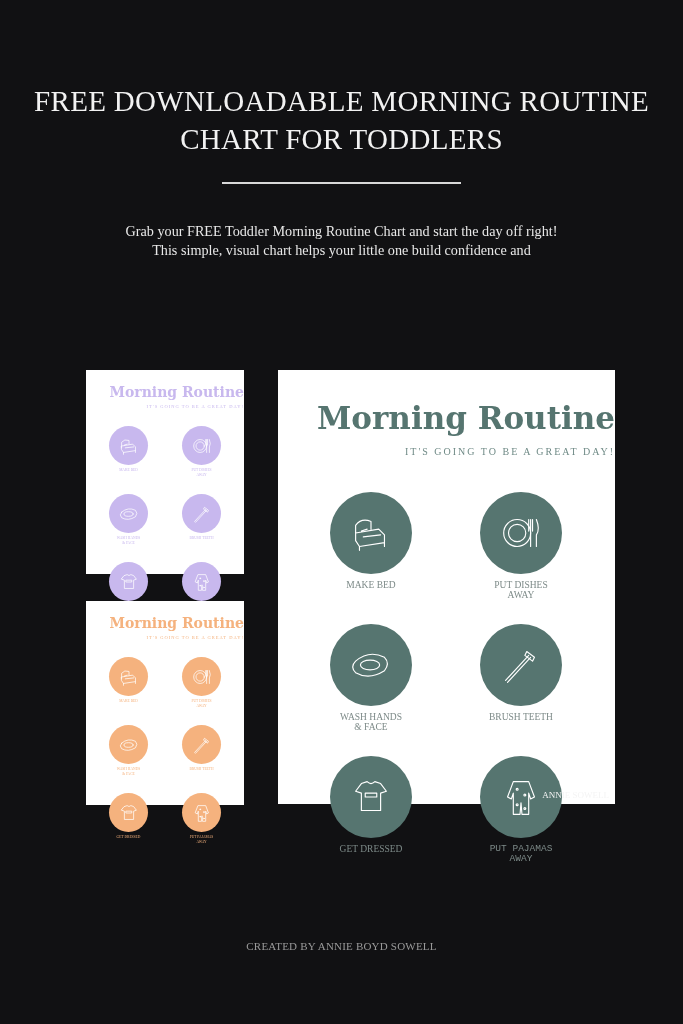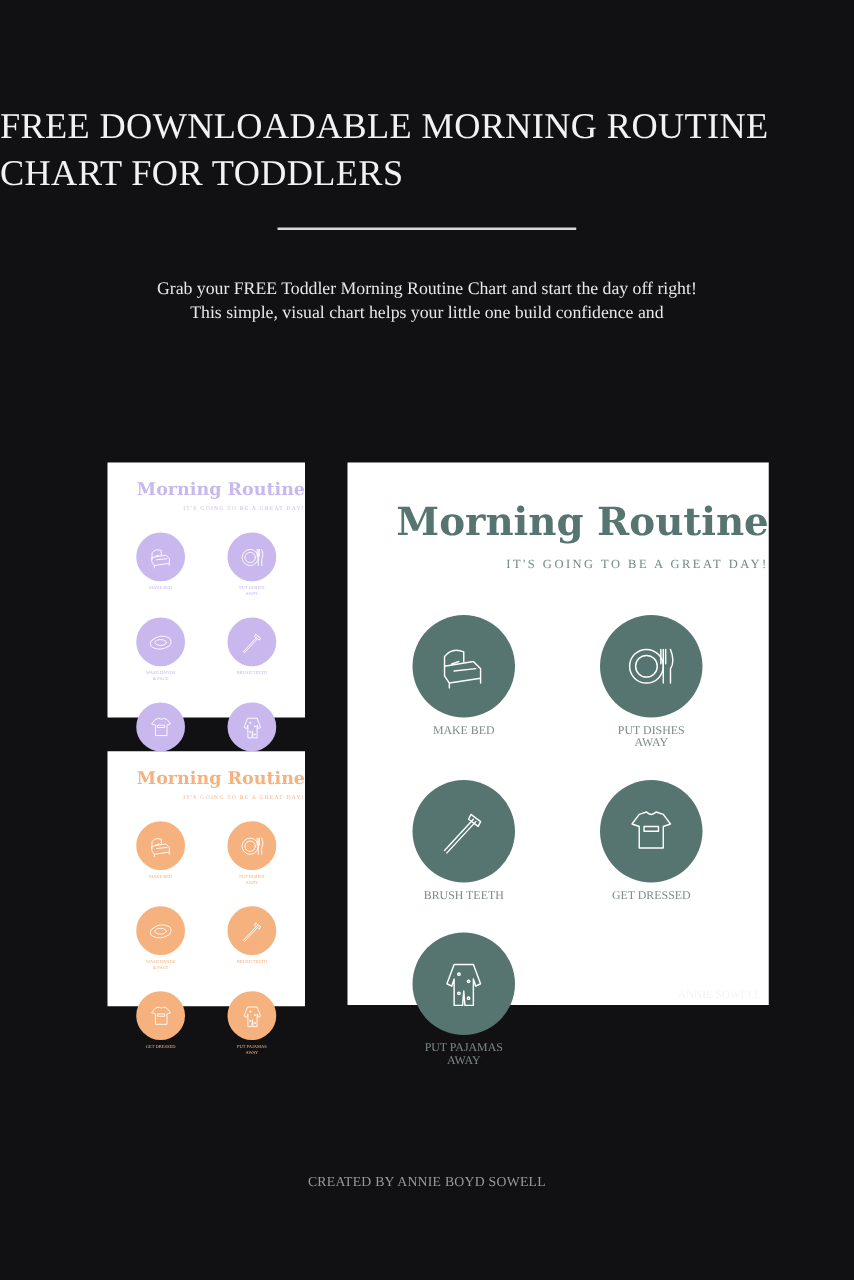--- a/index.html
+++ b/index.html
@@ -1,17 +1,17 @@
 <!DOCTYPE html>
 <html><head>
 <meta charset="utf-8">
 <style>
   html,body{margin:0;padding:0;}
   body{width:683px;height:1024px;background:#111113;position:relative;overflow:hidden;font-family:"DejaVu Serif",serif;color:#fff;}
-  .title{position:absolute;top:82px;left:0;width:683px;font-family:"Liberation Serif",serif;font-size:29px;line-height:38px;letter-spacing:0.3px;color:#f2f2f2;}
+  .title{position:absolute;top:82px;left:0;width:683px;text-align:center;font-family:"Liberation Serif",serif;font-size:29px;line-height:38px;letter-spacing:0.3px;color:#f2f2f2;}
   .rule{position:absolute;top:182px;left:222px;width:239px;height:2px;background:#d8d8d8;}
   .intro{position:absolute;top:222px;left:80px;width:523px;text-align:center;font-family:"Liberation Serif",serif;font-size:14.2px;line-height:19px;color:#e8e8e8;}
   .card{position:absolute;background:#fff;}
   .card .ctitle{position:absolute;width:100%;text-align:right;font-family:"DejaVu Serif",serif;font-weight:bold;}
   .card .csub{position:absolute;width:100%;text-align:right;font-family:"Liberation Serif",serif;}
   .grid{position:absolute;display:grid;grid-template-columns:repeat(2,1fr);}
   .cell{display:flex;flex-direction:column;align-items:center;}
   .circle{border-radius:50%;display:flex;align-items:center;justify-content:center;}
   .lbl{text-align:center;font-family:"Liberation Serif",serif;white-space:pre-line;}
   .footer{position:absolute;top:940px;left:0;width:683px;text-align:center;font-family:"Liberation Serif",serif;font-size:11px;color:#9a9a9a;letter-spacing:0.2px;}
@@ -196,20 +196,30 @@
             <circle cx="22" cy="26" r="9"></circle>
             <path d="M34 12 L34 24 M36 12 L36 40 M38 12 L38 24 M42 12 Q46 22 42 28 L42 40"></path>
           </svg>
         </div>
         <div class="lbl" style="color: rgb(125, 138, 136);">PUT DISHES
 AWAY</div>
       </div>
       <div class="cell">
         <div class="circle" style="background: rgb(86, 117, 112);">
           <svg width="50" height="50" viewBox="0 0 52 52" fill="none" stroke="#fff" stroke-width="1.2" stroke-linejoin="round" stroke-linecap="round">
+            <path d="M10 22 Q24 10 40 18 Q46 24 40 32 Q24 42 10 34 Q4 28 10 22 Z"></path>
+            <ellipse cx="25" cy="26" rx="10" ry="5"></ellipse>
+          </svg>
+        </div>
+        <div class="lbl" style="color: rgb(125, 138, 136);">WASH HANDS
+&amp; FACE</div>
+      </div>
+      <div class="cell">
+        <div class="circle" style="background: rgb(86, 117, 112);">
+          <svg width="50" height="50" viewBox="0 0 52 52" fill="none" stroke="#fff" stroke-width="1.2" stroke-linejoin="round" stroke-linecap="round">
             <path d="M10 42 L34 16 M12 44 L36 18 M32 12 L40 18 L38 22 L30 16 Z"></path>
           </svg>
         </div>
         <div class="lbl" style="color: rgb(125, 138, 136);">BRUSH TEETH</div>
       </div>
       <div class="cell">
         <div class="circle" style="background: rgb(86, 117, 112);">
           <svg width="50" height="50" viewBox="0 0 52 52" fill="none" stroke="#fff" stroke-width="1.2" stroke-linejoin="round" stroke-linecap="round">
             <path d="M16 12 L22 10 Q26 14 30 10 L36 12 L42 20 L36 22 L36 40 L16 40 L16 22 L10 20 Z"></path>
             <rect x="20" y="22" width="12" height="4"></rect>
@@ -220,20 +230,20 @@
       <div class="cell">
         <div class="circle" style="background: rgb(86, 117, 112);">
           <svg width="50" height="50" viewBox="0 0 52 52" fill="none" stroke="#fff" stroke-width="1.2" stroke-linejoin="round" stroke-linecap="round">
             <path d="M18 10 L34 10 L40 26 L36 28 L34 22 L34 44 L27 44 L26 32 L25 44 L18 44 L18 22 L16 28 L12 26 Z"></path>
             <circle cx="22" cy="18" r="1"></circle>
             <circle cx="30" cy="24" r="1"></circle>
             <circle cx="22" cy="34" r="1"></circle>
             <circle cx="30" cy="38" r="1"></circle>
           </svg>
         </div>
-        <div class="lbl" style="color: rgb(125, 138, 136);">PUT PAJAMAS
+        <div class="lbl" style="color: rgb(125, 138, 136); font-family: Liberation Mono, monospace;">PUT PAJAMAS
 AWAY</div>
       </div>
     </div>
     <div class="watermark">ANNIE SOWELL</div>
   </div>
 
 <div class="footer">CREATED  BY ANNIE BOYD SOWELL</div>
 
 </body></html>

